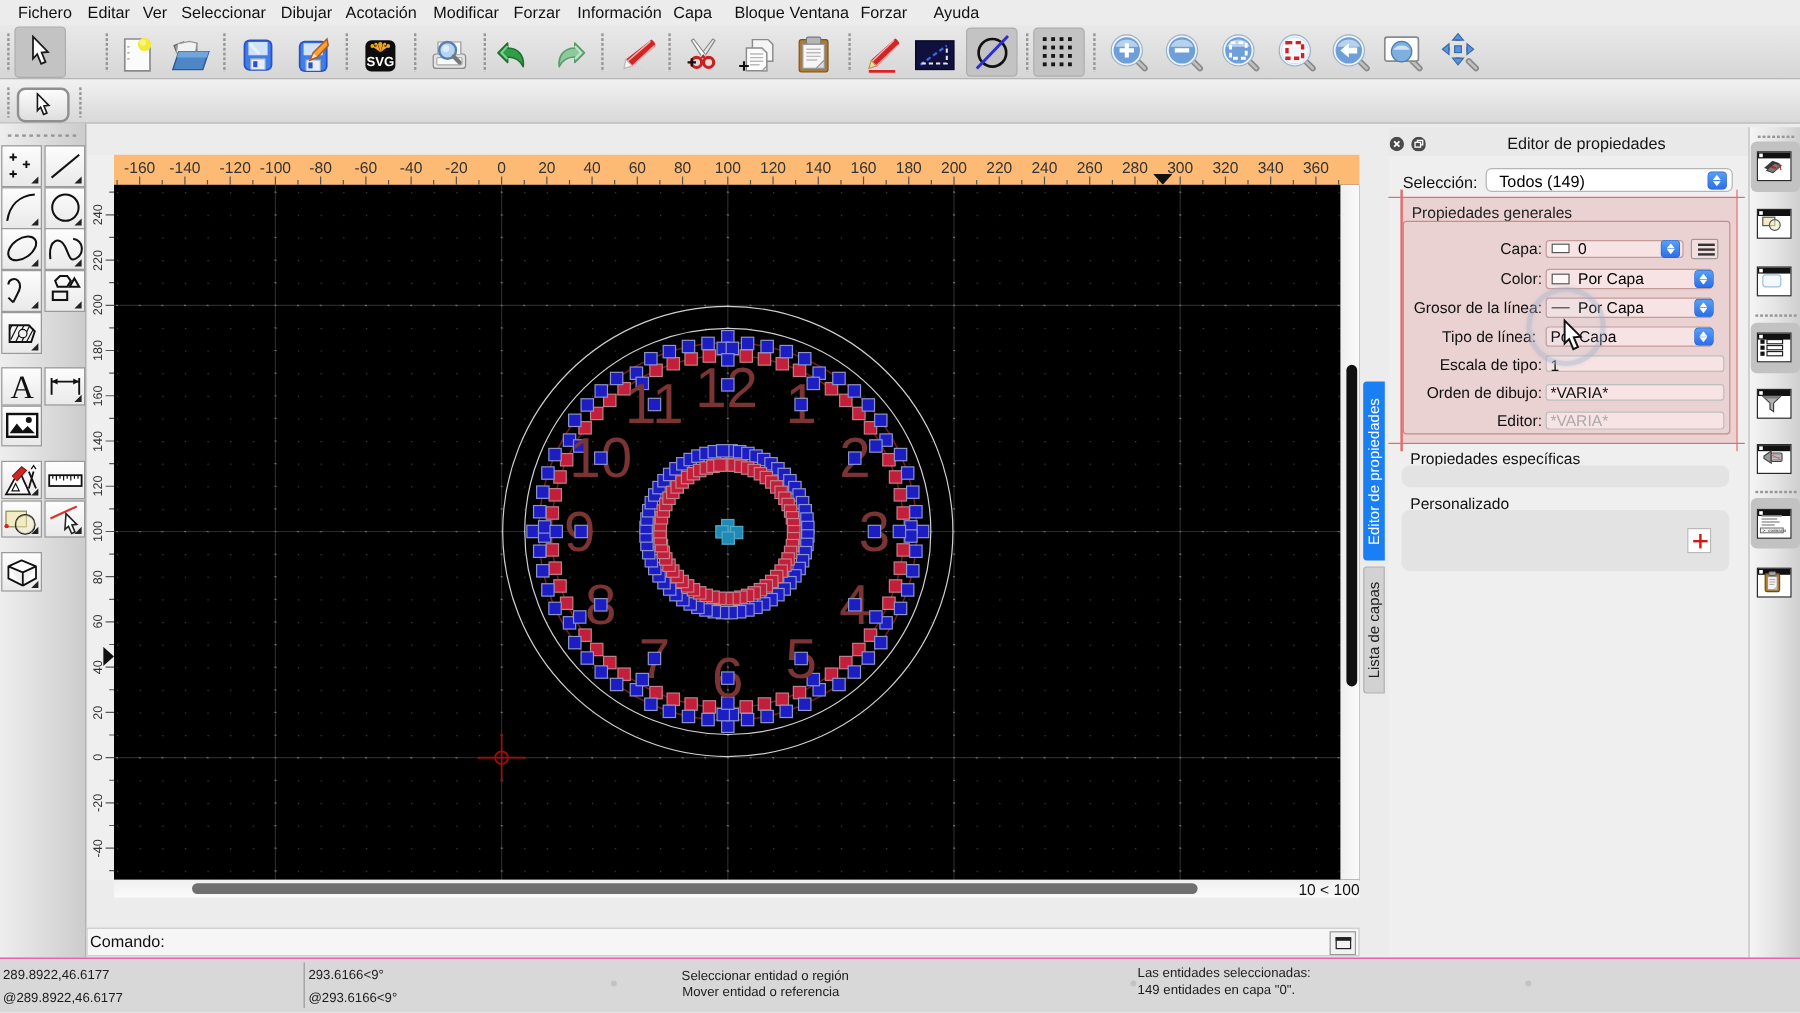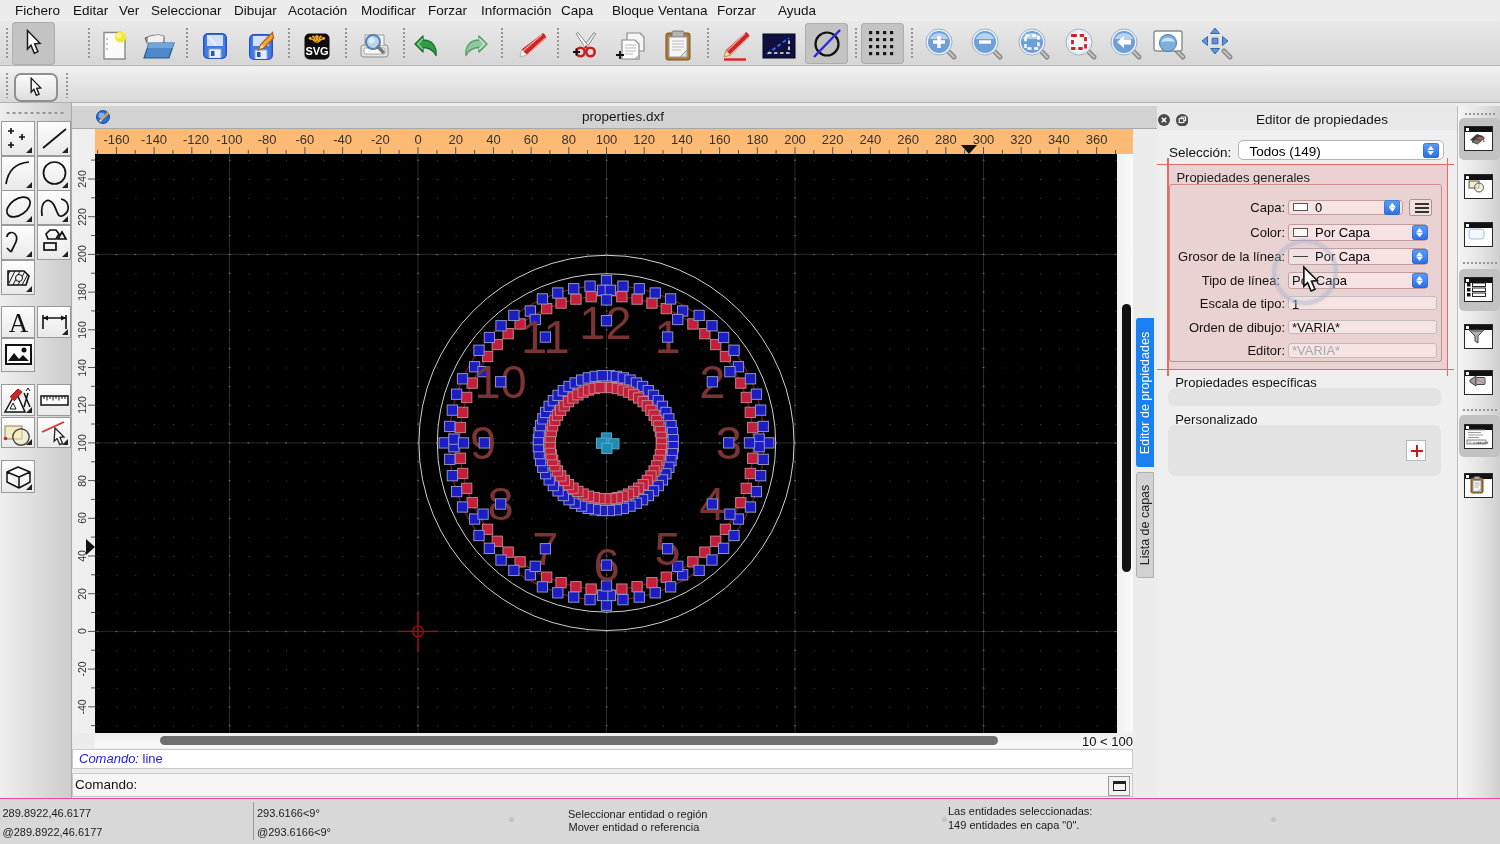--- a/index.html
+++ b/index.html
@@ -377,29 +377,20 @@
         <svg width="33" height="29" viewBox="0 0 33 29">
           <path d="M4 14L26 4" stroke="#e03030" stroke-width="1.8"></path>
           <path d="M17 10l9 9-4 .4 2.5 6-2.8 1.2-2.6-6-3 2.6Z" fill="#fff" stroke="#222" stroke-width="1.3"></path>
         </svg>
       </div>
 <div class="pbtn tri" style="left:0.5px;top:357px;height:33px">
         <svg width="33" height="31" viewBox="0 0 33 31">
           <path d="M5 11l11-5 12 5-11 5Z M5 11v10l12 6M28 11v10l-11 6M17 16v11" fill="#fff" stroke="#111" stroke-width="1.5" stroke-linejoin="round"></path>
         </svg>
       </div>
-    </div>
-<div id="titlebar" class="abs">
-      <span class="t" style="left:17px">properties.dxf</span>
-      <svg class="abs" style="left:23px;top:3px" width="17" height="17" viewBox="0 0 17 17">
-        <circle cx="8" cy="8" r="6.5" fill="#2b6fd4" stroke="#1a4a9a"></circle>
-        <circle cx="6.5" cy="6.5" r="3" fill="#7fb2ef"></circle>
-        <path d="M6 11L13.5 3.5" stroke="#e8a33d" stroke-width="2.2"></path>
-        <path d="M4.5 12.5l2-1.6" stroke="#c8c8c8" stroke-width="2"></path>
-      </svg>
     </div>
 <div id="hruler" class="abs">
       <span class="hlab" style="left:21.4px">-160</span>
       <span class="hlab" style="left:59.1px">-140</span>
       <span class="hlab" style="left:101px">-120</span>
       <span class="hlab" style="left:134.5px">-100</span>
       <span class="hlab" style="left:172.2px">-80</span>
       <span class="hlab" style="left:209.9px">-60</span>
       <span class="hlab" style="left:247.6px">-40</span>
       <span class="hlab" style="left:285.3px">-20</span>
@@ -908,23 +899,20 @@
           <rect x="9" y="8" width="12" height="15" rx="1.5" fill="#b07a2e" stroke="#6e4a18"></rect>
           <rect x="12" y="6.5" width="6" height="3" rx="1" fill="#a9a9a9" stroke="#555" stroke-width="0.8"></rect>
           <path d="M11 10.5h8v11h-8Z" fill="#f4f4f4" stroke="#888" stroke-width="0.7"></path>
           <path d="M12.5 13h5M12.5 15h5M12.5 17h4" stroke="#999" stroke-width="0.7"></path>
           <path d="M16 21.5l3-3v3Z" fill="#ccc" stroke="#999" stroke-width="0.5"></path>
         </svg>
       </div>
 <div class="hdots" style="left:4px;top:156px;width:36px"></div>
 <div class="hdots" style="left:4px;top:303px;width:36px"></div>
     </div>
-<div id="cmdhist" class="abs">
-      <span style="position:absolute;left:6px;top:1px"><i>Comando:</i> line</span>
-    </div>
     <div id="cmdrow" class="abs">
       <span style="position:absolute;left:2px;top:3px">Comando:</span>
       <span style="position:absolute;left:1035px;top:1.5px;width:22px;height:20px;border:1px solid #9a9a9a;background:#f2f2f2">
         <span style="position:absolute;left:4px;top:4px;width:13px;height:10px;border:1.5px solid #222"></span>
         <span style="position:absolute;left:4px;top:4px;width:13px;height:3.5px;background:#222"></span>
       </span>
     </div>
 <div id="status" class="abs">
       <div style="left:2.5px;top:8px">289.8922,46.6177</div>
       <div style="left:2.5px;top:27px">@289.8922,46.6177</div>

